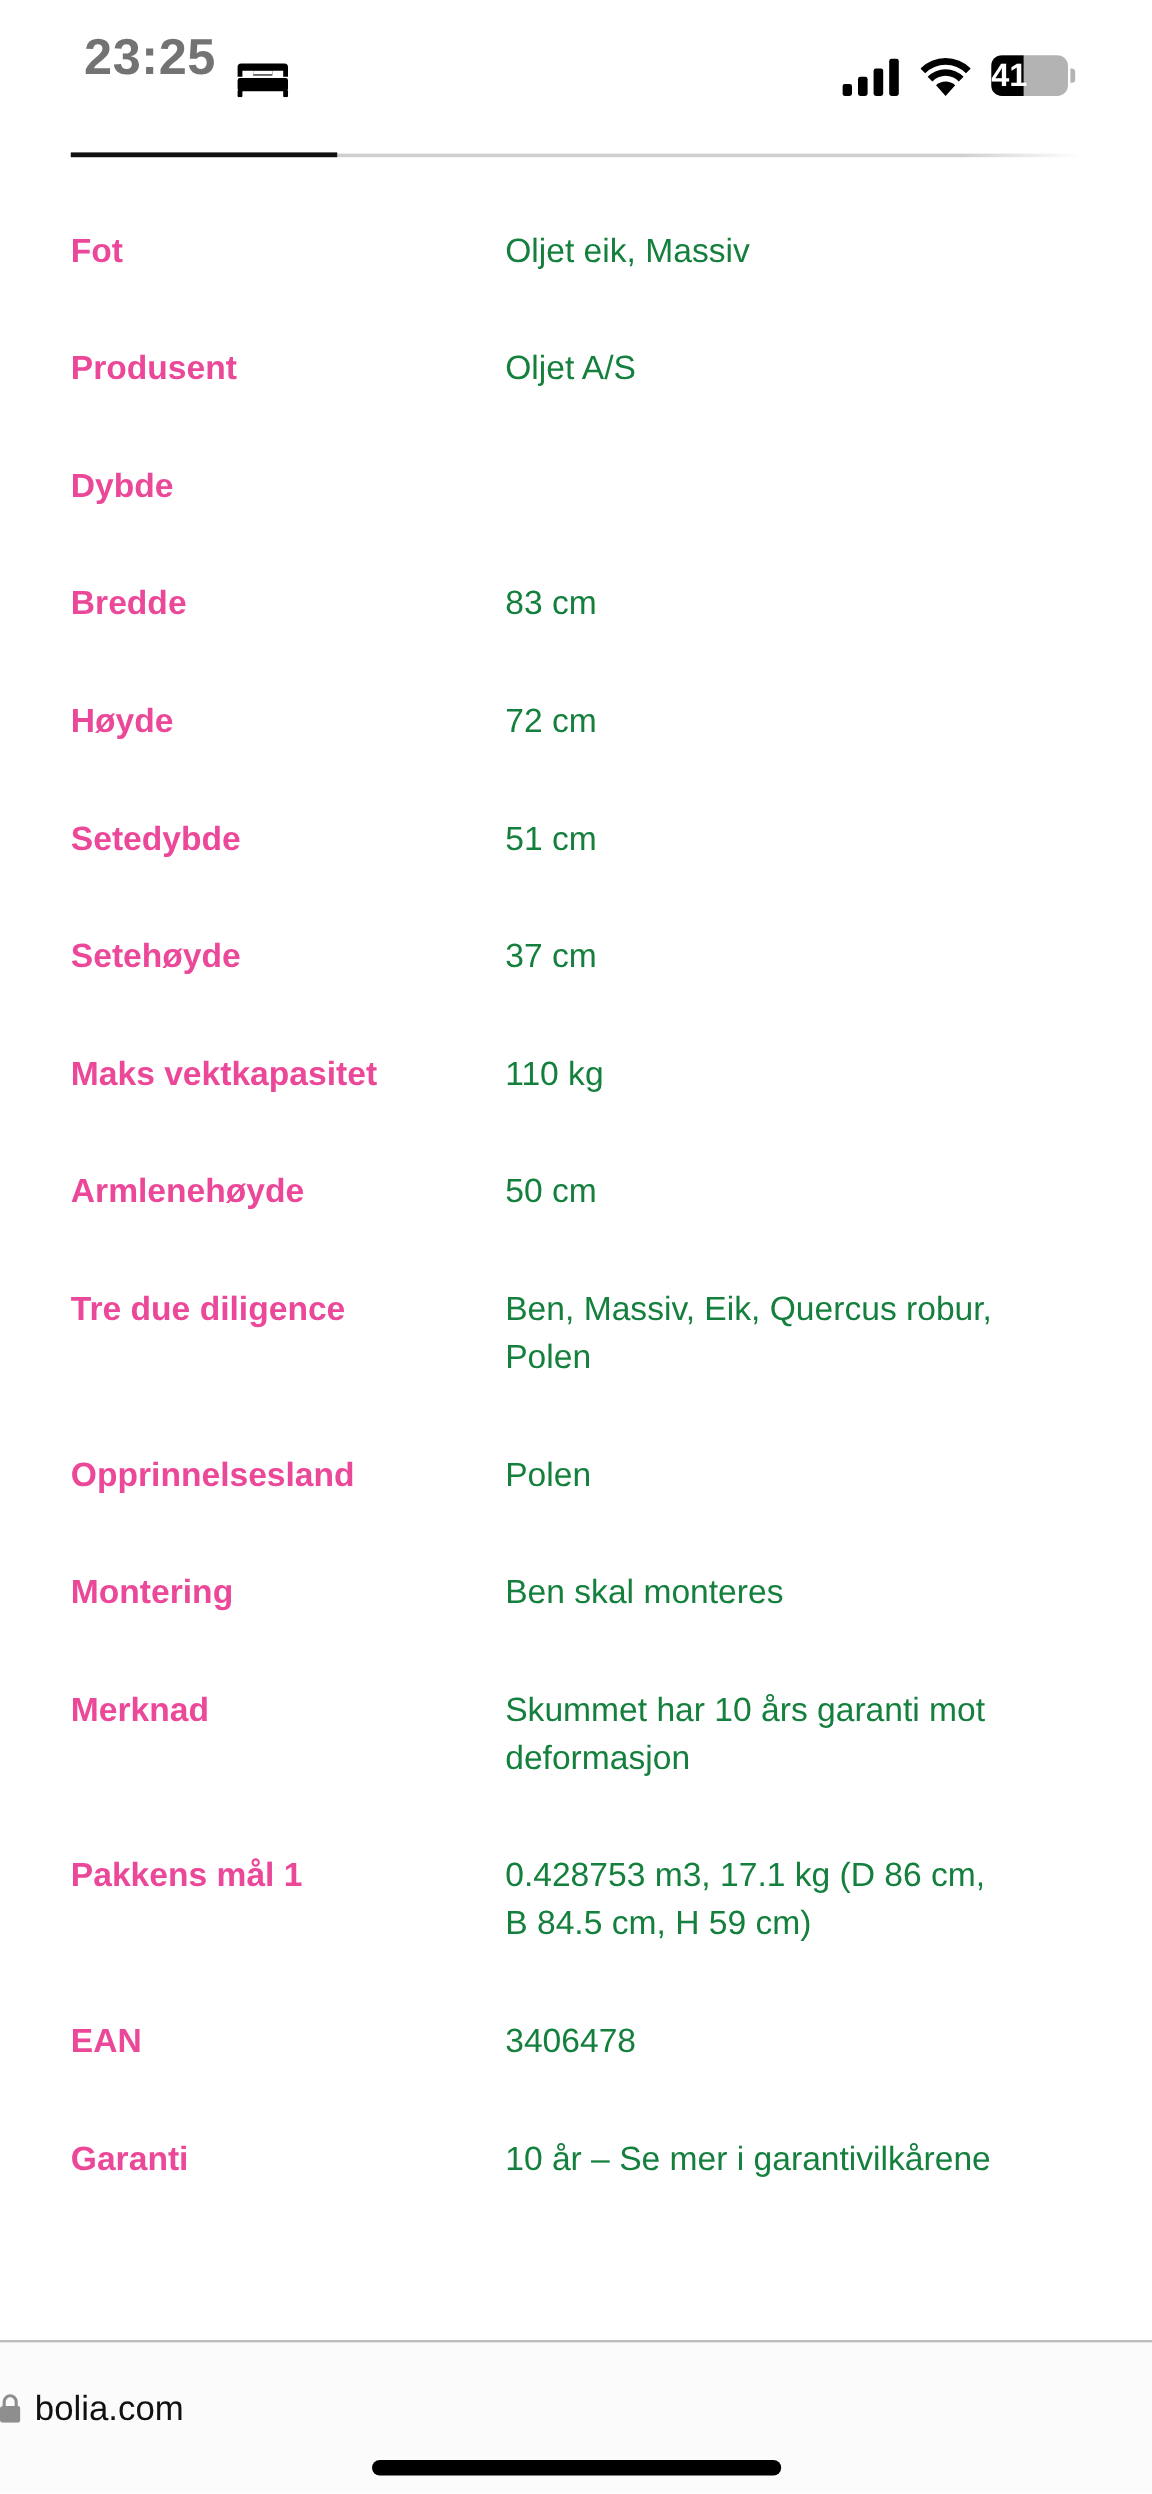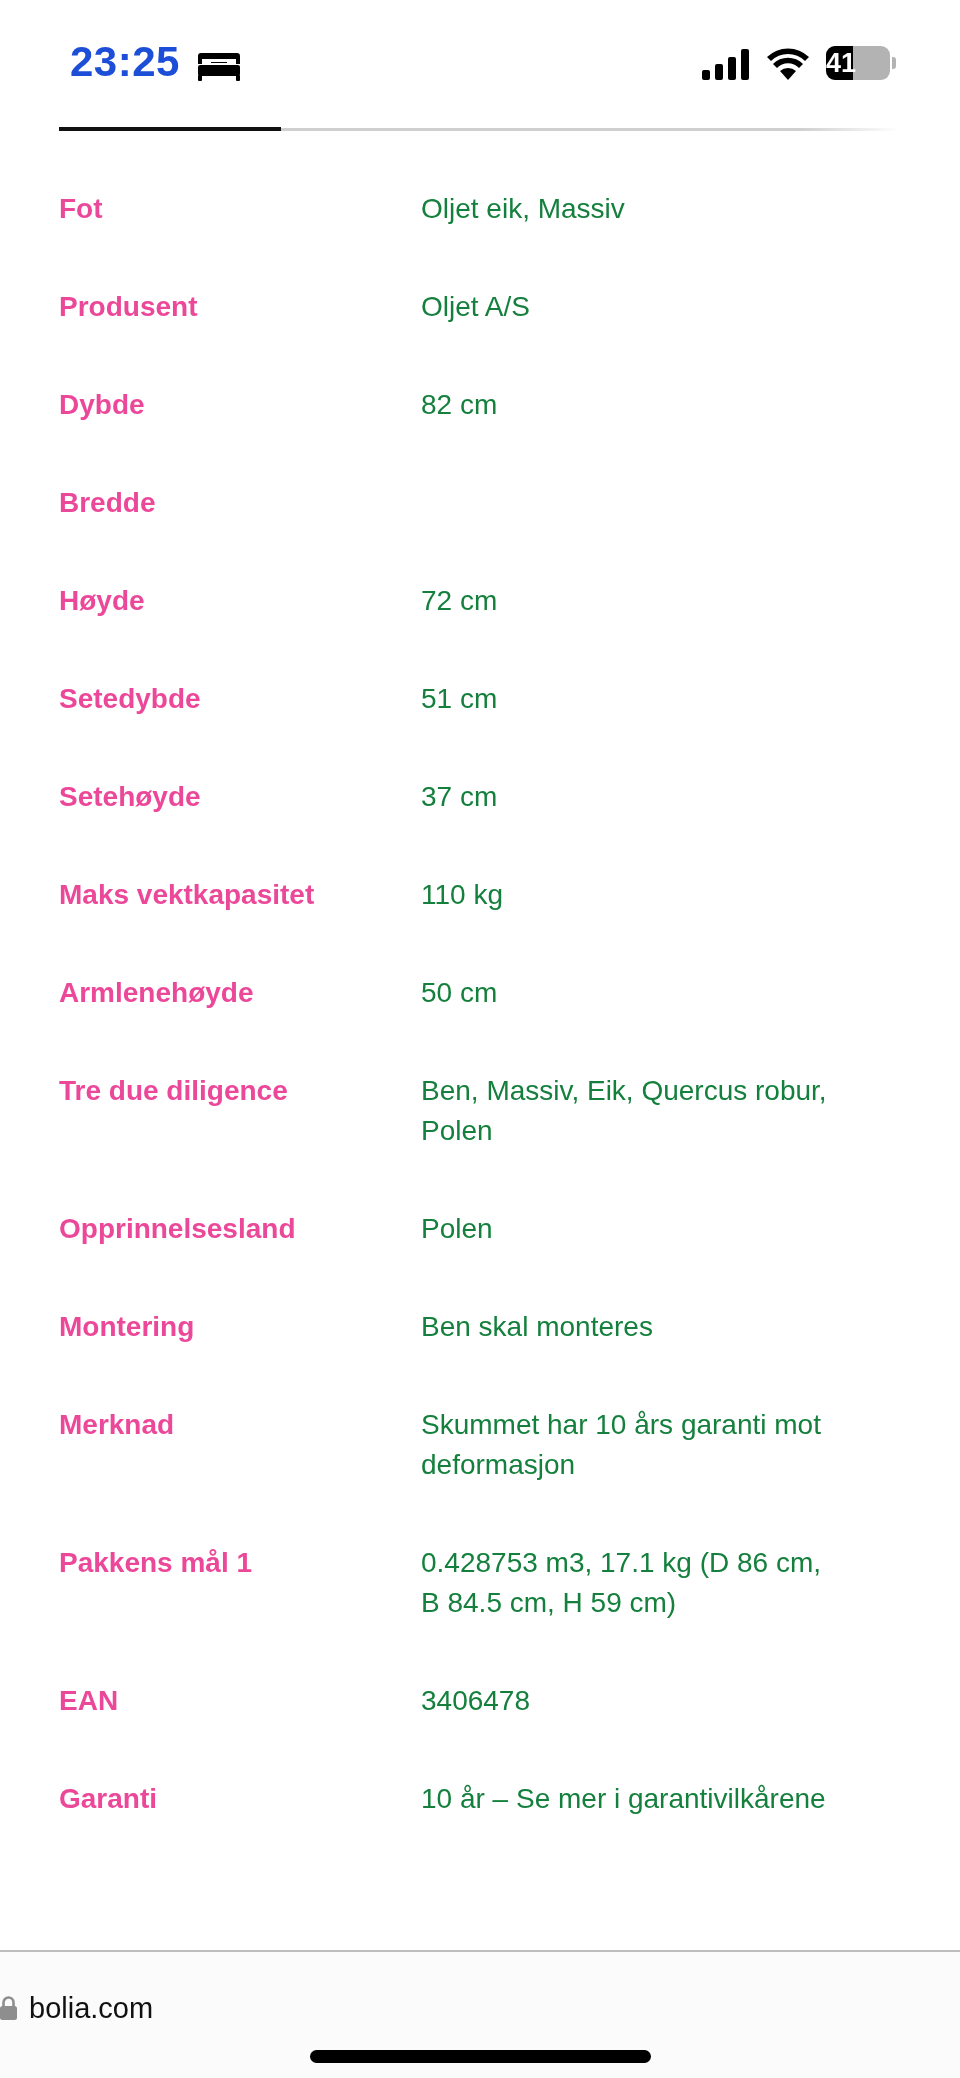--- a/index.html
+++ b/index.html
@@ -1,20 +1,20 @@
 <!DOCTYPE html>
 <html><head>
 <meta charset="utf-8">
 <style>
   * { box-sizing: border-box; margin: 0; padding: 0; }
   html, body { width: 960px; height: 2078px; background: #ffffff; overflow: hidden; }
   body { position: relative; font-family: "Liberation Sans", sans-serif; color: #111; }
 
   .status-bar { position: absolute; top: 0; left: 0; width: 960px; height: 120px; }
-  .time { position: absolute; left: 70px; top: 38px; font-size: 42px; font-weight: 700; letter-spacing: 0.5px; font-family: "Liberation Sans", sans-serif; color: #1d4ed8; }
+  .time { position: absolute; left: 70px; top: 24px; font-size: 42px; font-weight: 700; letter-spacing: 0.5px; font-family: "Liberation Sans", sans-serif; color: #737373; }
   .sleep-icon { position: absolute; left: 197px; top: 51px; width: 44px; height: 30px; }
   .signal-icon { position: absolute; left: 702px; top: 48px; width: 48px; height: 32px; }
   .wifi-icon { position: absolute; left: 767px; top: 46px; width: 42px; height: 34px; }
   .battery { position: absolute; left: 826px; top: 46px; width: 70px; height: 34px; }
   .battery-body { position: absolute; left: 0; top: 0; width: 64px; height: 34px; border-radius: 9px; background: #b3b3b3; overflow: hidden; }
   .battery-fill { position: absolute; left: 0; top: 0; width: 27px; height: 34px; background: #000; }
   .battery-num { position: absolute; left: 0; top: 0; width: 64px; height: 34px; line-height: 34px; text-align: left; font-size: 27px; font-weight: 700; color: #fff; }
   .battery-cap { position: absolute; left: 66px; top: 11px; width: 4px; height: 12px; border-radius: 0 3px 3px 0; background: #b3b3b3; }
 
   .tab-track { position: absolute; left: 59px; top: 128px; width: 841px; height: 3px;
@@ -71,24 +71,24 @@
   <div class="spec-row">
     <div class="spec-label">Fot</div>
     <div class="spec-value">Oljet eik, Massiv</div>
   </div>
   <div class="spec-row">
     <div class="spec-label">Produsent</div>
     <div class="spec-value">Oljet A/S</div>
   </div>
   <div class="spec-row">
     <div class="spec-label">Dybde</div>
-    <div class="spec-value">82 cm</div>
   </div>
   <div class="spec-row">
     <div class="spec-label">Bredde</div>
+    <div class="spec-value">83 cm</div>
   </div>
   <div class="spec-row">
     <div class="spec-label">Høyde</div>
     <div class="spec-value">72 cm</div>
   </div>
   <div class="spec-row">
     <div class="spec-label">Setedybde</div>
     <div class="spec-value">51 cm</div>
   </div>
   <div class="spec-row">

